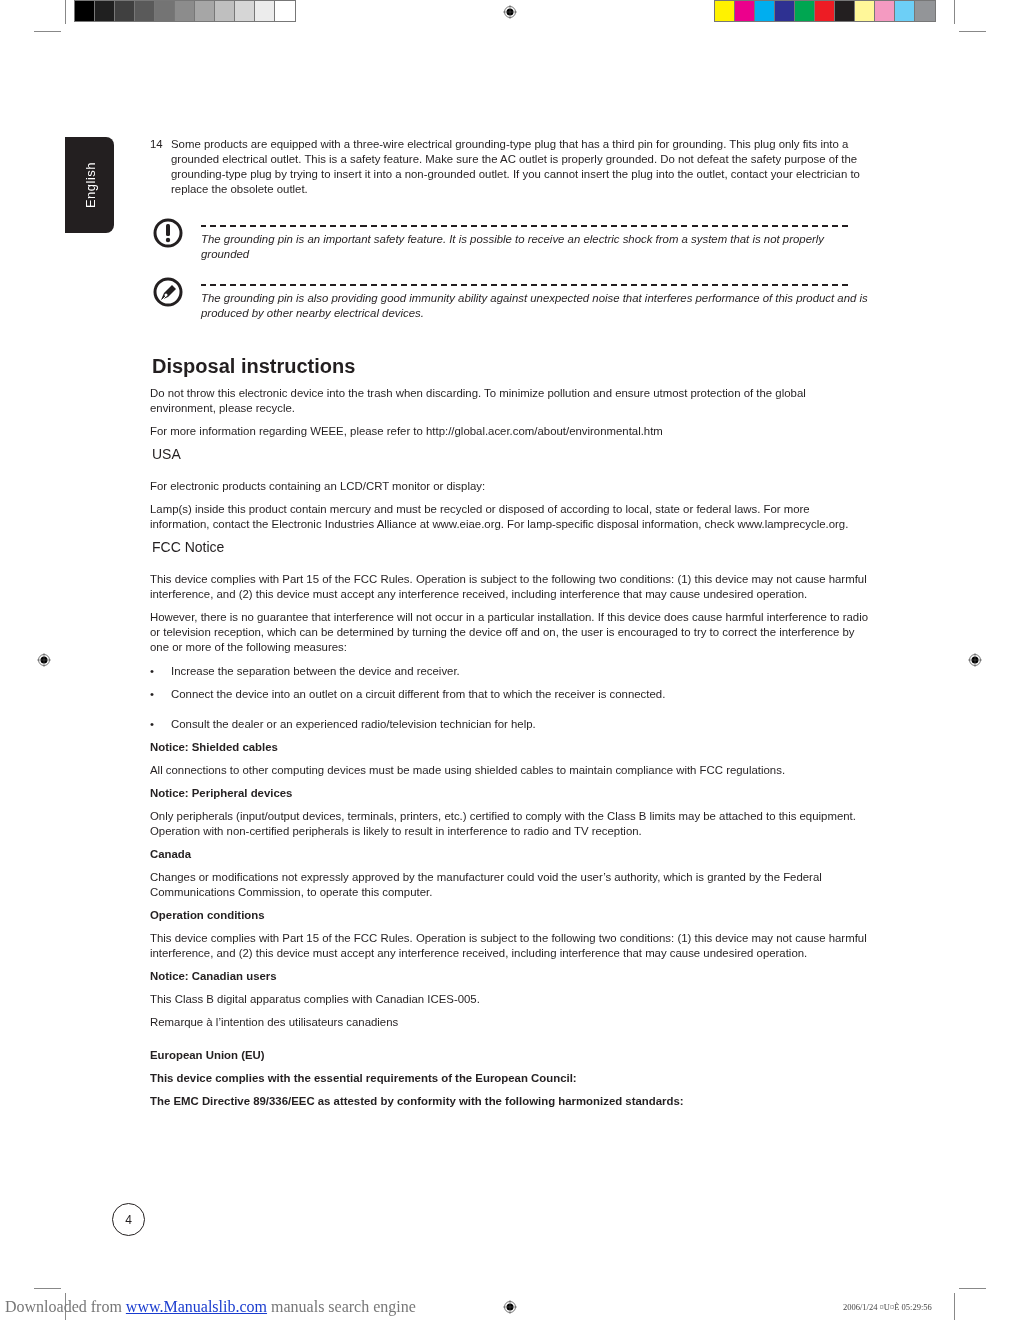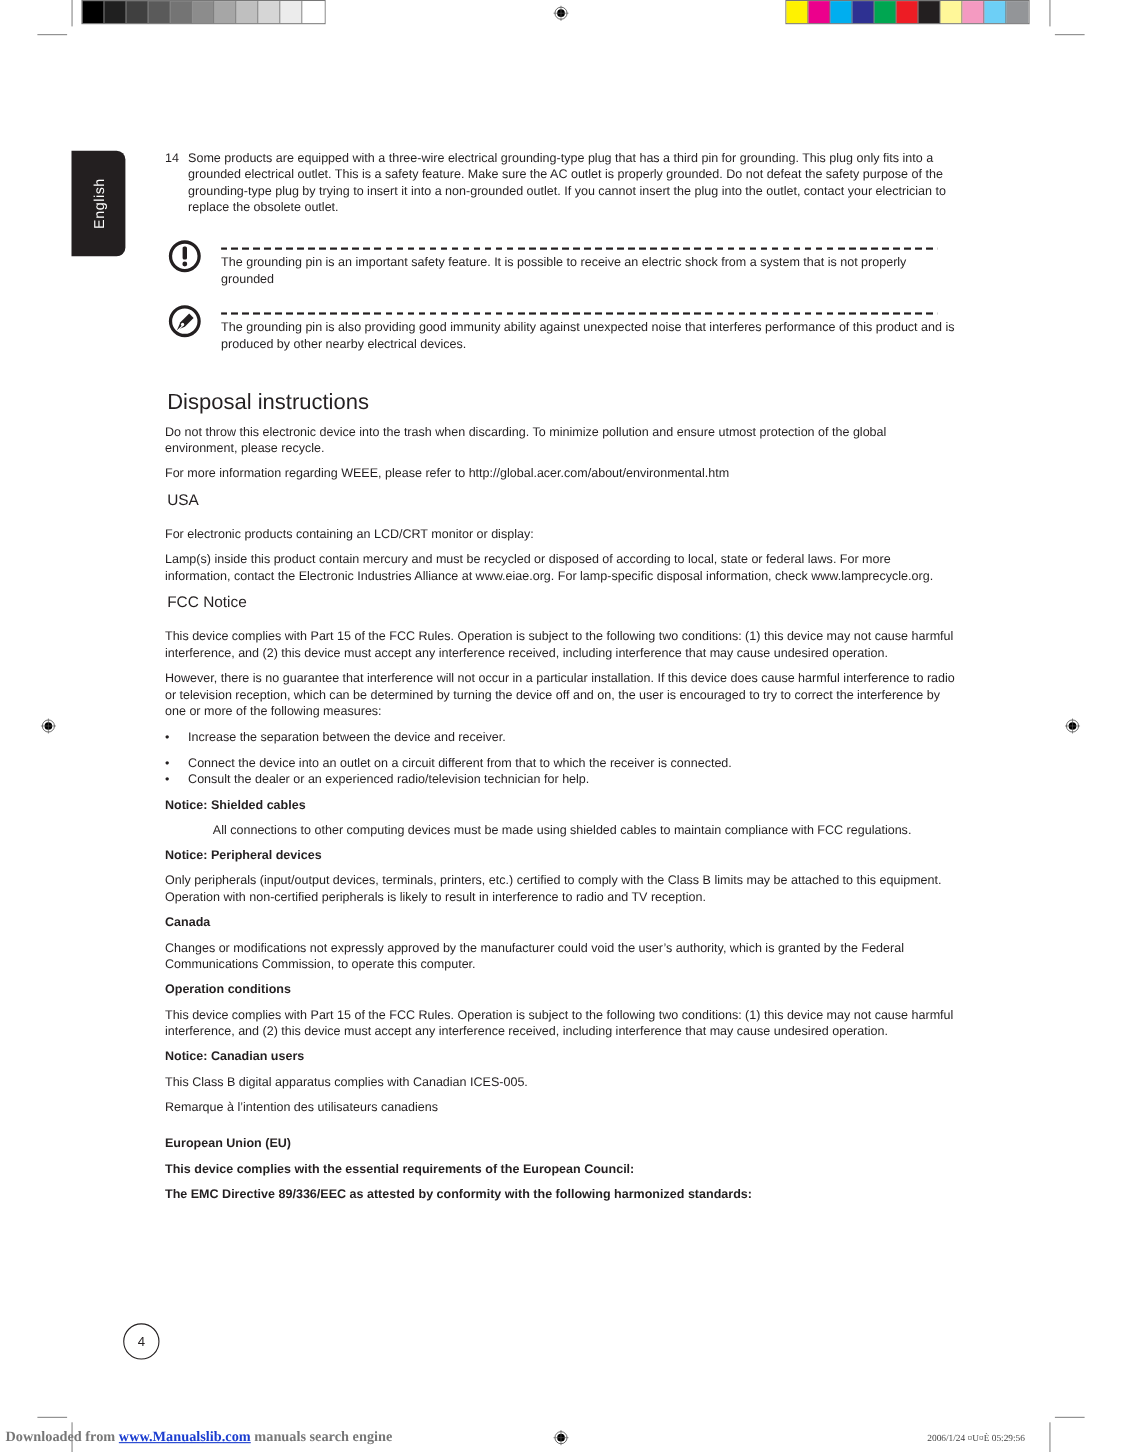--- a/index.html
+++ b/index.html
@@ -19,39 +19,39 @@
   .lang-tab { position:absolute; left:65px; top:137px; width:49px; height:96px; background:#231f20;
               border-top-right-radius:8px; border-bottom-right-radius:8px; }
   .lang-tab span { position:absolute; left:50%; top:50%; transform:translate(-50%,-50%) rotate(-90deg);
                    color:#fff; font-size:13px; letter-spacing:0.5px; white-space:nowrap; }
 
   .content { position:absolute; left:150px; top:137px; width:722px; font-size:11.4px; line-height:15px; }
 
   .numbered { position:relative; padding-left:21px; margin:0; }
   .numbered .num { position:absolute; left:0; top:0; }
 
-  .callout { position:relative; padding-left:51px; margin-top:12px; }
+  .callout { position:relative; padding-left:51px; margin-top:12px;font-style:italic; }
   .callout .ic { position:absolute; left:2px; top:-8px; width:32px; height:32px; }
   .callout .ic svg { width:32px; height:32px; display:block; }
   .dashrule { height:0; border-top:2.5px dashed #231f20; margin-bottom:5px; margin-right:20px;
               border-image: repeating-linear-gradient(90deg,#231f20 0 6px,transparent 6px 10px) 1; }
 
   h1 { font-weight:normal; font-size:20px; margin:0; line-height:24px; }
   h2 { font-weight:normal; font-size:14px; margin:16px; line-height:18px; }
   p { margin:0; }
   .bold { font-weight:bold; }
 
   ul.bullets { list-style:none; margin:0; padding:0; }
   ul.bullets li { position:relative; padding-left:21px; }
   ul.bullets li::before { content:"•"; position:absolute; left:0; top:0; }
 
   .page-num { position:absolute; left:112px; top:1203px; width:31px; height:31px; border:1.3px solid #231f20;
               border-radius:50%; display:flex; align-items:center; justify-content:center; font-size:12px; }
 
-  .footer-dl { position:absolute; left:5px; top:1298px; font-family:"Liberation Serif", serif; font-size:13px; color:#777; white-space:nowrap;font-weight:bold; }
+  .footer-dl { position:absolute; left:5px; top:1298px; font-family:"Liberation Serif", serif; font-size:16px; color:#777; white-space:nowrap; }
   .footer-dl a { color:#1a3ccf; text-decoration:underline; }
   .footer-date { position:absolute; left:843px; top:1302px; font-family:"Liberation Serif", serif; font-size:8.5px; color:#444; white-space:nowrap; }
 </style>
 </head>
 <body>
 
 <div class="crop" style="left:65px;top:0;width:1px;height:24px;"></div>
 <div class="crop" style="left:34px;top:31px;width:27px;height:1px;"></div>
 <div class="crop" style="left:954px;top:0;width:1px;height:24px;"></div>
 <div class="crop" style="left:959px;top:31px;width:27px;height:1px;"></div>
@@ -149,40 +149,40 @@
           <circle cx="16" cy="16" r="13" fill="none" stroke="#231f20" stroke-width="3"></circle>
           <path d="M9 24 L12 17 L20 9 L24 13 L16 21 Z" fill="#231f20"></path>
           <circle cx="14" cy="19" r="1.5" fill="#fff"></circle>
           <path d="M10 24 L14 20" stroke="#fff" stroke-width="1"></path>
         </svg>
     </div>
     <div class="dashrule"></div>
     <p>The grounding pin is also providing good immunity ability against unexpected noise that interferes performance of this product and is produced by other nearby electrical devices.</p>
   </div>
 
-  <h1 style="margin-top:33px;margin-left:2px;">Disposal instructions</h1>
+  <h1 style="margin-top:33px;margin-left:2px;font-weight:bold;">Disposal instructions</h1>
   <p style="margin-top:8px;">Do not throw this electronic device into the trash when discarding. To minimize pollution and ensure utmost protection of the global environment, please recycle.</p>
   <p style="margin-top:8px;">For more information regarding WEEE, please refer to http://global.acer.com/about/environmental.htm</p>
 
   <h2 style="margin-top:6px;margin-left:2px;">USA</h2>
   <p style="margin-top:5px;">For electronic products containing an LCD/CRT monitor or display:</p>
   <p style="margin-top:8px;">Lamp(s) inside this product contain mercury and must be recycled or disposed of according to local, state or federal laws. For more information, contact the Electronic Industries Alliance at www.eiae.org. For lamp-specific disposal information, check www.lamprecycle.org.</p>
 
   <h2 style="margin-top:6px;margin-left:2px;">FCC Notice</h2>
   <p style="margin-top:5px;">This device complies with Part 15 of the FCC Rules. Operation is subject to the following two conditions: (1) this device may not cause harmful interference, and (2) this device must accept any interference received, including interference that may cause undesired operation.</p>
   <p style="margin-top:8px;">However, there is no guarantee that interference will not occur in a particular installation. If this device does cause harmful interference to radio or television reception, which can be determined by turning the device off and on, the user is encouraged to try to correct the interference by one or more of the following measures:</p>
 
   <ul class="bullets" style="margin-top:8px;">
     <li style="margin-top:8.5px;">Increase the separation between the device and receiver.</li>
     <li style="margin-top:8.5px;">Connect the device into an outlet on a circuit different from that to which the receiver is connected.</li>
-    <li style="margin-top:0;">Consult the dealer or an experienced radio/television technician for help.</li>
+    <li style="margin-top:15px;">Consult the dealer or an experienced radio/television technician for help.</li>
   </ul>
 
   <p class="bold" style="margin-top:8px;">Notice: Shielded cables</p>
-  <p style="margin-top:8px;text-align:center;">All connections to other computing devices must be made using shielded cables to maintain compliance with FCC regulations.</p>
+  <p style="margin-top:8px;">All connections to other computing devices must be made using shielded cables to maintain compliance with FCC regulations.</p>
 
   <p class="bold" style="margin-top:8px;">Notice: Peripheral devices</p>
   <p style="margin-top:8px;">Only peripherals (input/output devices, terminals, printers, etc.) certified to comply with the Class B limits may be attached to this equipment. Operation with non-certified peripherals is likely to result in interference to radio and TV reception.</p>
 
   <p class="bold" style="margin-top:8px;">Canada</p>
   <p style="margin-top:8px;">Changes or modifications not expressly approved by the manufacturer could void the user’s authority, which is granted by the Federal Communications Commission, to operate this computer.</p>
 
   <p class="bold" style="margin-top:8px;">Operation conditions</p>
   <p style="margin-top:8px;">This device complies with Part 15 of the FCC Rules. Operation is subject to the following two conditions: (1) this device may not cause harmful interference, and (2) this device must accept any interference received, including interference that may cause undesired operation.</p>
 

